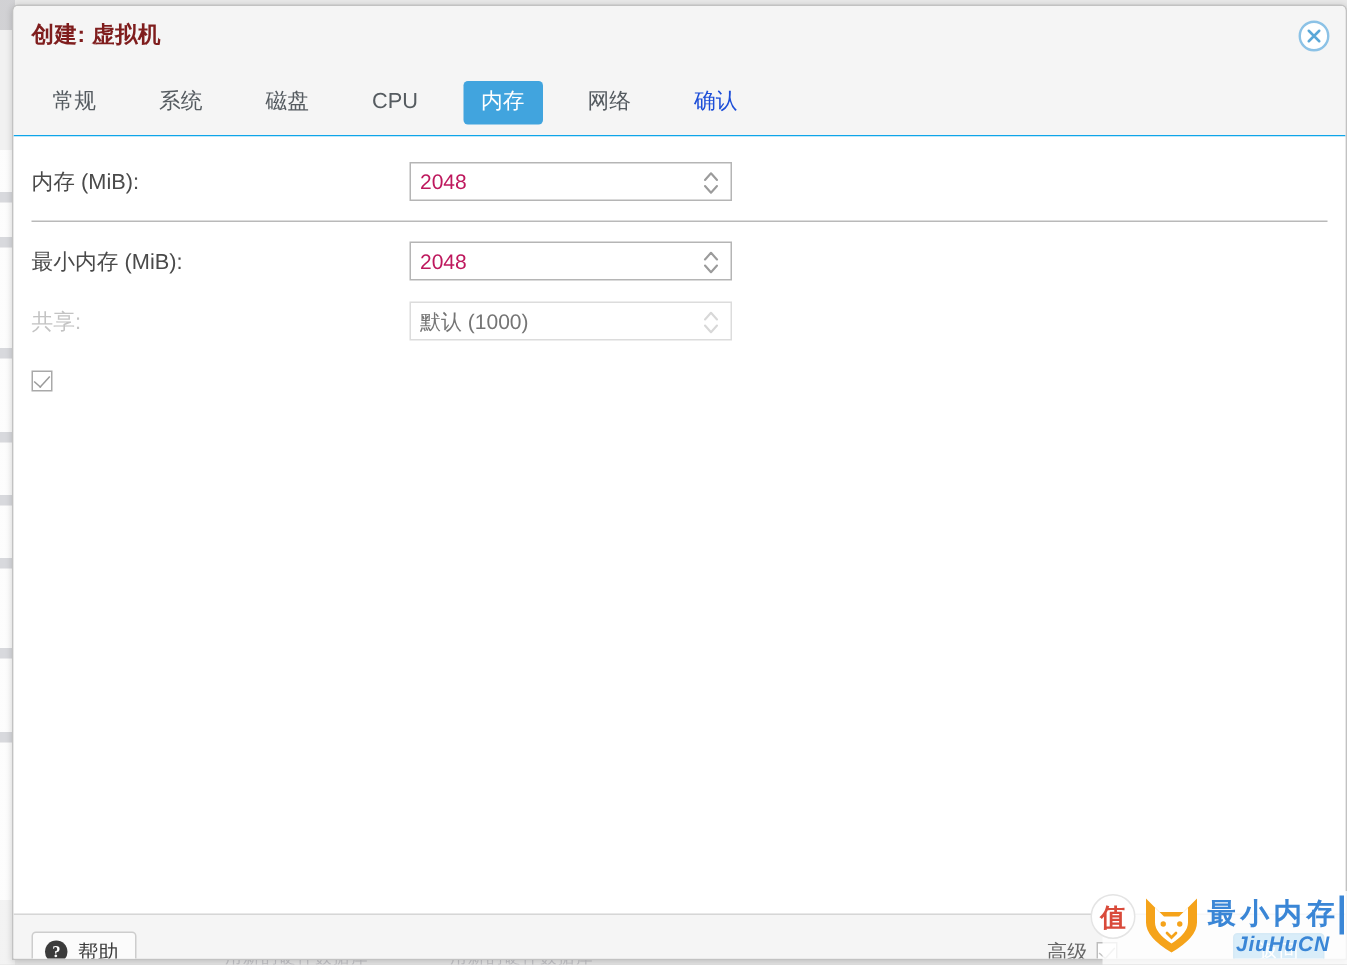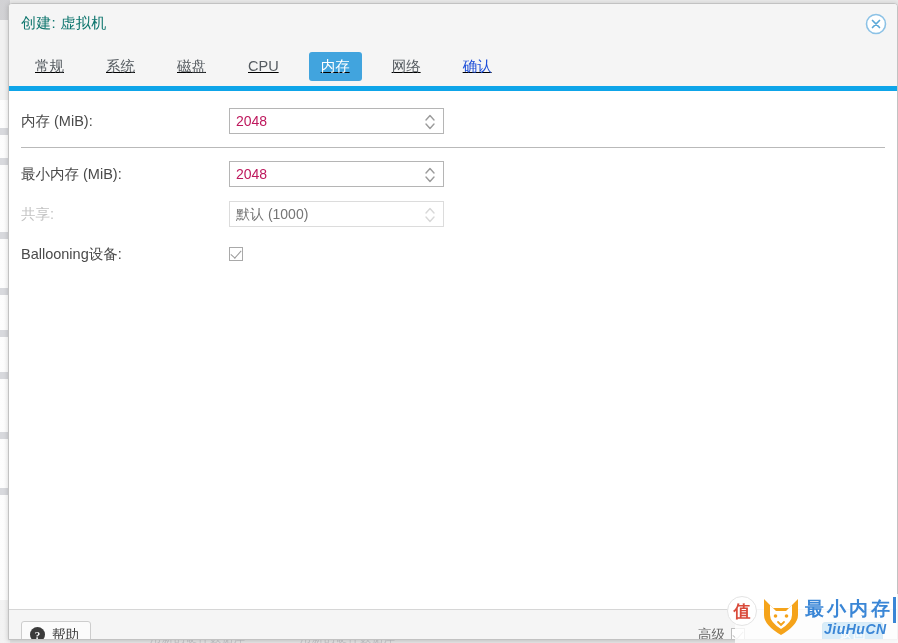--- a/index.html
+++ b/index.html
@@ -50,37 +50,37 @@
 
   
   .modal-header {
     position: relative;
     height: 42px;
     background: #f5f5f5;
     border-bottom: none;
   }
   .modal-title {
     position: absolute; left: 12px; top: 10px;
-    font-size: 15px; color: #0f766e; font-weight: 400;
+    font-size: 15px; color: #7f1d1d; font-weight: 700;
     letter-spacing: .3px;
   }
   .close-btn {
     position: absolute; right: 10px; top: 9px;
     width: 22px; height: 22px;
     cursor: pointer;
   }
 
   
   .tab-bar {
     position: relative;
     height: 45px;
     background: #f5f5f5;
-    border-bottom: 5px solid #0ea5e9;
+    border-bottom: 1px solid #0ea5e9;
     padding-left: 14px;
-    display: flex; align-items: center; text-decoration: underline;
+    display: flex; align-items: center;
   }
   .tab {
     font-size: 14.5px;
     color: #555b60;
     padding: 5px 12px;
     margin-right: 18px;
     border-radius: 3px;
     cursor: pointer;
     white-space: nowrap;
     line-height: 19px;
@@ -100,20 +100,21 @@
     height: 518px;
     background: #ffffff;
     padding-top: 10px;
   }
   .form-row {
     position: relative;
     display: flex;
     align-items: center;
     height: 40px;
     padding-left: 12px;
+    gap: 44px;
   }
   .form-label {
     width: 208px;
     font-size: 14.5px;
     color: #4a4a4a;
     white-space: nowrap;
   }
   .form-label.disabled { color: #c3c3c3; }
 
   .spinner {
@@ -314,21 +315,20 @@
       <div class="spinner disabled">
         <input type="text" disabled="" placeholder="默认 (1000)" style="">
         <svg class="spin-arrows" viewBox="0 0 12 20">
           <path d="M2 8 L6 3.5 L10 8" fill="none" stroke="#d8d8d8" stroke-width="1.4" stroke-linecap="round" stroke-linejoin="round"></path>
           <path d="M2 12 L6 16.5 L10 12" fill="none" stroke="#d8d8d8" stroke-width="1.4" stroke-linecap="round" stroke-linejoin="round"></path>
         </svg>
       </div>
     </div>
 
     <div class="form-row">
-      <div class="form-label">Ballooning设备:</div>
       <span class="cbx checked"></span>
     </div>
 
   </div>
 
   <div class="modal-footer">
     <div class="help-btn">
       <span class="qmark">?</span>
       <span>帮助</span>
     </div>

